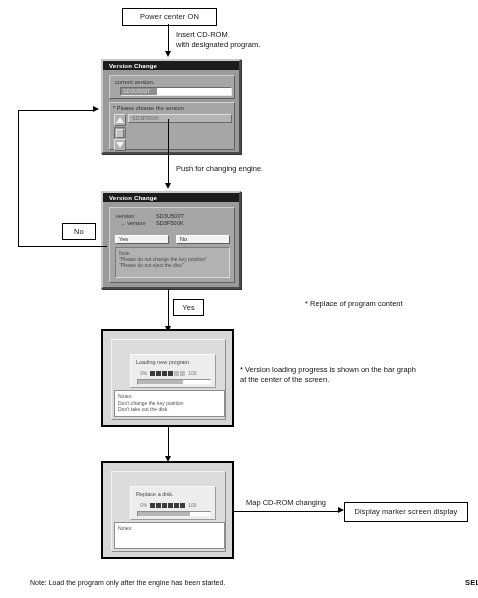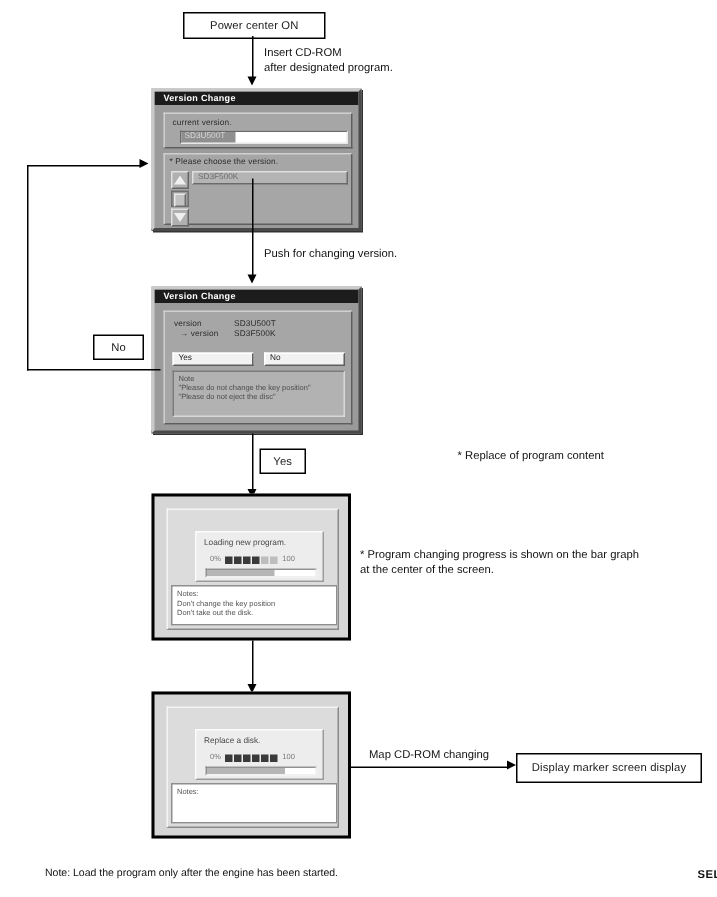--- a/index.html
+++ b/index.html
@@ -257,21 +257,21 @@
 <body>
 
 <div class="abs flowbox" style="left:122px; top:8px; width:93px; height:16px;">
   <span>Power center ON</span>
 </div>
 
 <div class="abs vline" style="left:168px; top:24px; height:28px;"></div>
 <div class="abs arrow-down" style="left:165px; top:51px;"></div>
 
 <div class="abs note" style="left:176px; top:30px; width:140px;">Insert CD-ROM
-after designated program.</div>
+with designated program.</div>
 
 <div class="abs screen" style="left:101px; top:59px; width:140px; height:95px;">
 
   <div class="titlebar">Version Change</div>
 
   <div class="panel abs" style="left:6px; top:14px; width:126px; height:24px;">
     <div class="lbl abs" style="left:5px; top:3px;">current version.</div>
     <div class="field abs" style="left:10px; top:11px; width:112px; height:9px;">
       <div class="hilite" style="width:36px; height:100%;">SD3U500T</div>
     </div>
@@ -294,21 +294,21 @@
 
     <div class="listitem abs" style="left:18px; top:11px; width:104px; height:9px;">
         <span>SD3F500K</span>
       </div>
   </div>
 </div>
 
 <div class="abs vline" style="left:168px; top:119px; height:65px;"></div>
 <div class="abs arrow-down" style="left:165px; top:183px;"></div>
 
-<div class="abs note" style="left:176px; top:164px; width:150px;">Push for changing version.</div>
+<div class="abs note" style="left:176px; top:164px; width:150px;">Push for changing engine.</div>
 
 <div class="abs screen" style="left:101px; top:191px; width:140px; height:98px;">
 
   <div class="titlebar">Version Change</div>
 
   <div class="panel abs" style="left:6px; top:14px; width:126px; height:76px;">
 
     <div class="lbl abs" style="left:6px; top:5px;">version</div>
     <div class="lbl abs" style="left:10px; top:12px;">→  version</div>
 
@@ -370,21 +370,21 @@
         <div class="progfill" style="width:62%;"></div>
       </div>
     </div>
 
     <div class="whitenote abs" style="left:2px; top:50px; width:111px; height:27px;">Notes:
     Don't change the key position
     Don't take out the disk.</div>
   </div>
 </div>
 
-<div class="abs note" style="left:240px; top:365px; width:235px;">* Program changing progress is shown on the bar graph
+<div class="abs note" style="left:240px; top:365px; width:235px;">* Version loading progress is shown on the bar graph
   at the center of the screen.</div>
 
 <div class="abs vline" style="left:168px; top:427px; height:30px;"></div>
 <div class="abs arrow-down" style="left:165px; top:456px;"></div>
 
 <div class="abs blackframe" style="left:101px; top:461px; width:133px; height:98px;">
 
   <div class="abs innerpanel" style="left:8px; top:8px; width:115px; height:81px;">
 
     <div class="abs" style="left:18px; top:14px; width:86px; height:34px; background:#ededed; border-top:1px solid #fbfbfb; border-left:1px solid #fbfbfb; border-right:1px solid #9b9b9b; border-bottom:1px solid #9b9b9b; box-sizing:border-box;">

